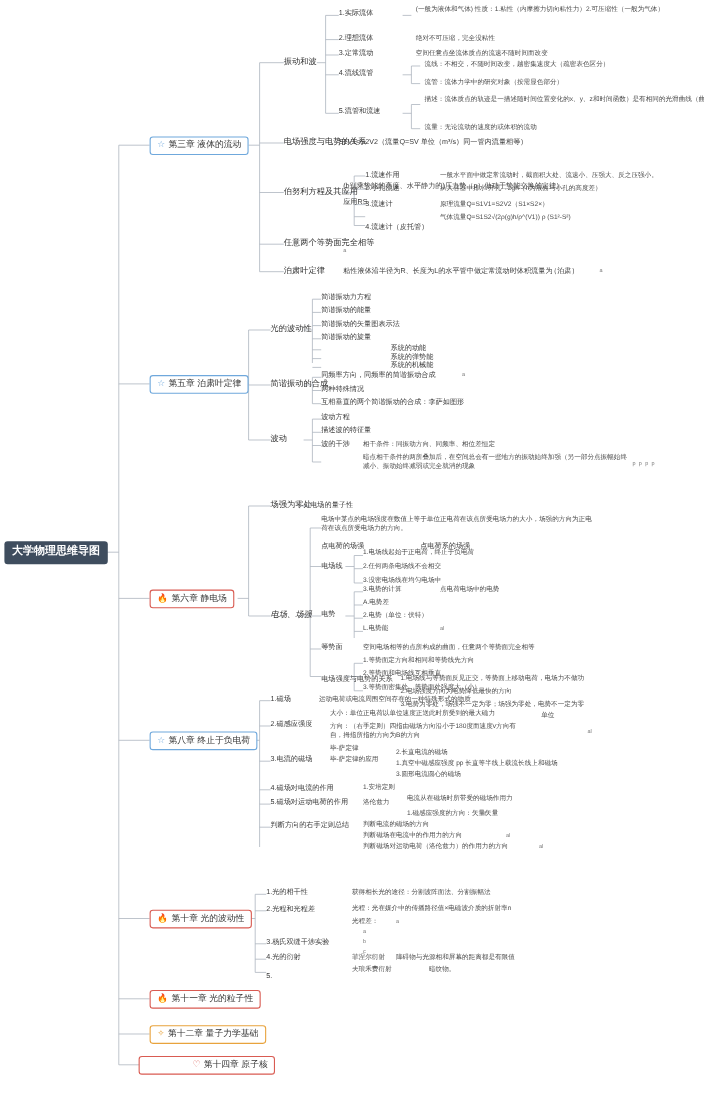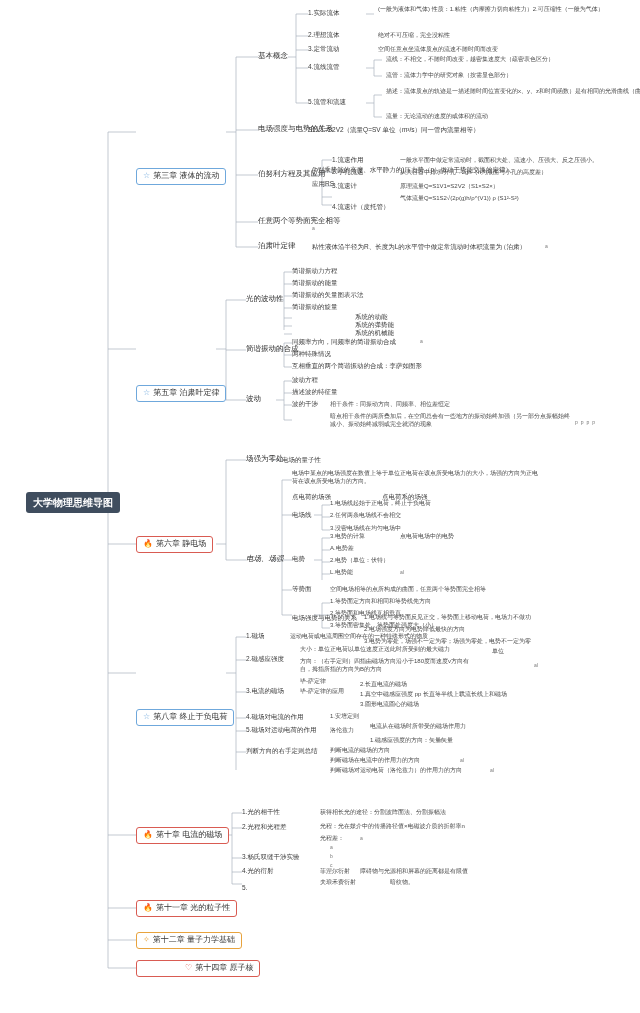--- a/index.html
+++ b/index.html
@@ -3,21 +3,21 @@
 <meta charset="utf-8">
 <style>
   html,body{margin:0;padding:0;background:#ffffff;}
   body{width:640px;height:1013px;position:relative;font-family:"Liberation Sans","DejaVu Sans",sans-serif;color:#333;}
   #canvas{position:relative;width:640px;height:1013px;overflow:hidden;}
   svg.lines{position:absolute;left:0;top:0;width:640px;height:1013px;pointer-events:none;}
   .node{position:absolute;white-space:nowrap;line-height:1.1;}
   .root{background:#3f4d5e;color:#fff;font-size:10px;padding:5px 7px;border-radius:3px;font-weight:bold;}
   .ch{border:1px solid #e0605f;border-radius:3px;background:#fff;font-size:8px;padding:3px 6px;color:#333;}
   .ch .ic{color:#e0605f;margin-right:3px;font-size:8px;}
-  .ch.blue{border-color:#6fa8dc;margin-top:44px;}
+  .ch.blue{border-color:#6fa8dc;}
   .ch.blue .ic{color:#6fa8dc;}
   .ch.orange{border-color:#e8a33d;}
   .ch.orange .ic{color:#e8a33d;}
   .ch.red{border-color:#d95b52;}
   .ch.red .ic{color:#d95b52;}
   .l2{font-size:7.5px;color:#2f2f2f;}
   .l3{font-size:6.5px;color:#3a3a3a;}
   .l4{font-size:6px;color:#4a4a4a;}
   .tiny{font-size:5px;color:#777;}
 </style>
@@ -141,32 +141,32 @@
     <path d="M222,835 L232,835"></path>
     <path d="M232,813 L232,884"></path>
     <path d="M232,813 L242,813"></path>
     <path d="M232,828 L242,828"></path>
     <path d="M232,858 L242,858"></path>
     <path d="M232,872 L242,872"></path>
     <path d="M232,884 L242,884"></path>
   </g>
 </svg>
 
-<div class="node root" style="left:26px;top:492px;">大学物理思维导图</div>
+<div class="node root" style="left:4px;top:492px;font-family:Liberation Mono, monospace;">大学物理思维导图</div>
 
 <div class="node ch blue" style="left:136px;top:124px;"><span class="ic">☆</span><span>第三章 液体的流动</span></div>
 <div class="node ch blue" style="left:136px;top:341px;"><span class="ic">☆</span><span>第五章 泊肃叶定律</span></div>
 <div class="node ch red" style="left:136px;top:536px;"><span class="ic">🔥</span><span>第六章 静电场</span></div>
 <div class="node ch blue" style="left:136px;top:665px;"><span class="ic">☆</span><span>第八章 终止于负电荷</span></div>
-<div class="node ch red" style="left:136px;top:827px;"><span class="ic">🔥</span><span>第十章 电流的磁场</span></div>
+<div class="node ch red" style="left:136px;top:827px;"><span class="ic">🔥</span><span>第十章 光的波动性</span></div>
 <div class="node ch red" style="left:136px;top:900px;"><span class="ic">🔥</span><span>第十一章 光的粒子性</span></div>
 <div class="node ch orange" style="left:136px;top:932px;"><span class="ic">✧</span><span>第十二章 量子力学基础</span></div>
-<div class="node ch red" style="left:136px;top:960px;padding-left:48px;"><span class="ic">♡</span><span>第十四章 原子核</span></div>
-
-<div class="node l2" style="left:258px;top:52px;">基本概念</div>
+<div class="node ch red" style="left:126px;top:960px;padding-left:48px;"><span class="ic">♡</span><span>第十四章 原子核</span></div>
+
+<div class="node l2" style="left:258px;top:52px;">振动和波</div>
 <div class="node l2" style="left:258px;top:125px;">电场强度与电势的关系</div>
 <div class="node l2" style="left:258px;top:170px;">伯努利方程及其应用</div>
 <div class="node l2" style="left:258px;top:217px;">任意两个等势面完全相等</div>
 <div class="node l2" style="left:258px;top:242px;">泊肃叶定律</div>
 
 <div class="node l3" style="left:308px;top:9px;">1.实际流体</div>
 <div class="node l4" style="left:378px;top:6px;">(一般为液体和气体) 性质：1.粘性（内摩擦力切向粘性力）2.可压缩性（一般为气体）</div>
 <div class="node l3" style="left:308px;top:31px;">2.理想流体</div>
 <div class="node l4" style="left:378px;top:32px;">绝对不可压缩，完全没粘性</div>
 <div class="node l3" style="left:308px;top:45px;">3.定常流动</div>

